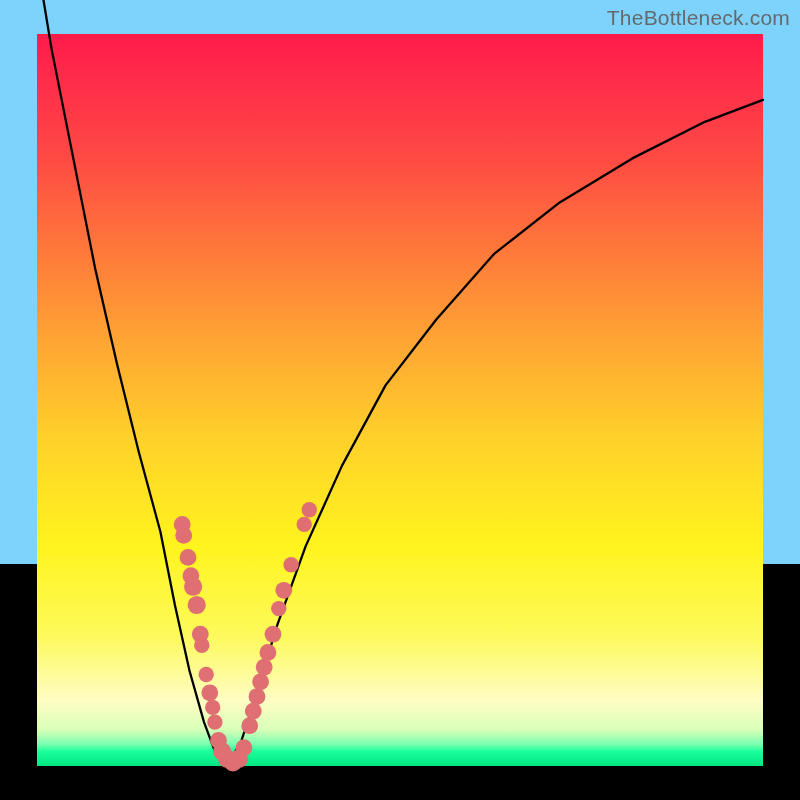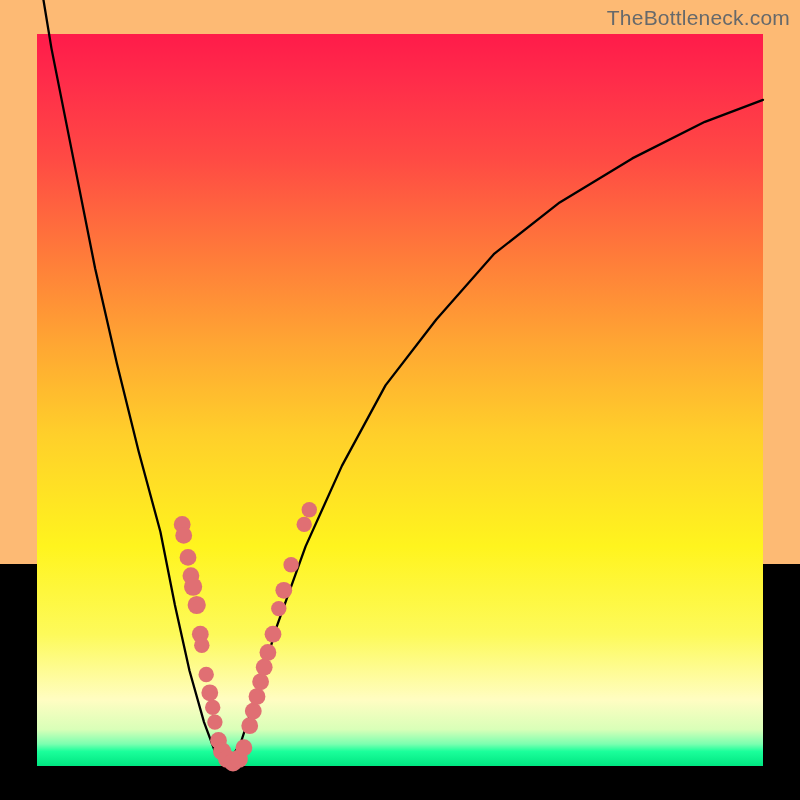--- a/index.html
+++ b/index.html
@@ -9,21 +9,21 @@
     height: 800px;
     background: #000000;
     overflow: hidden;
   }
   .frame {
     position: absolute;
     top: 0;
     left: 0;
     width: 800px;
     height: 564px;
-    background: #fdba74;
+    background: #7dd3fc;
   }
   .plot-area {
     position: absolute;
     
     top: 34px;
     left: 37px;
     width: 726px;
     height: 732px;
     background: linear-gradient(
       to bottom,

